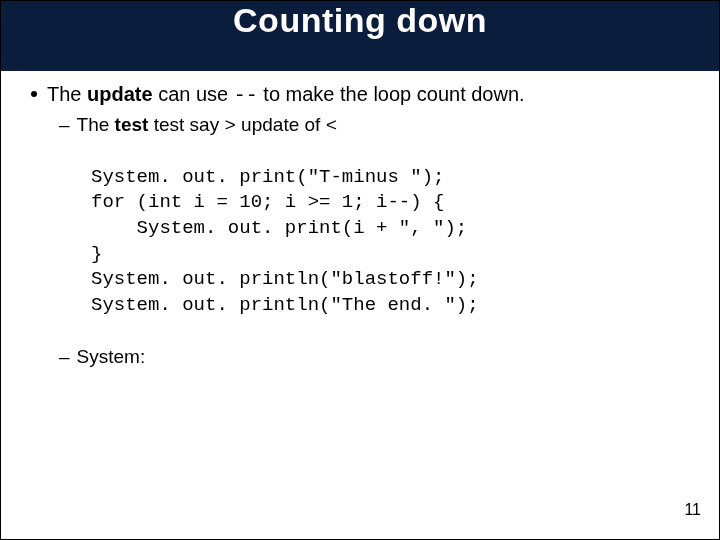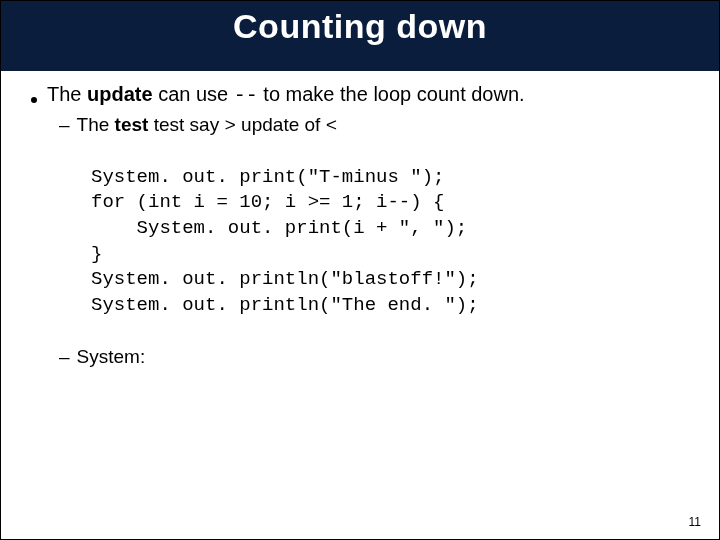--- a/index.html
+++ b/index.html
@@ -1,32 +1,32 @@
 <!DOCTYPE html>
 <html><head>
 <meta charset="utf-8">
 <style>
   * { margin: 0; padding: 0; box-sizing: border-box; }
   html, body { width: 720px; height: 540px; background: #fff; font-family: Verdana, Geneva, sans-serif; }
   .slide { width: 720px; height: 540px; position: relative; border: 1px solid #000; }
-  .title-band { width: 100%; height: 70px; background: #0b1d3d; display: flex; align-items: flex-start; justify-content: center; padding-top: 6px; }
+  .title-band { width: 100%; height: 70px; background: #0b1d3d; display: flex; align-items: flex-start; justify-content: center; padding-top: 0; }
   .title-text { color: #fff; font-weight: bold; font-size: 34px; letter-spacing: 0.5px; }
   .body { padding: 8px 22px 0 30px; }
-  .bullet1 { display: flex; align-items: center; margin-top: 2px; }
+  .bullet1 { display: flex; align-items: flex-start; margin-top: 2px; }
   .dot { width: 6px; height: 6px; background: #000; border-radius: 50%; margin-top: 10px; margin-right: 10px; flex-shrink: 0; }
   .b1-text { font-size: 20px; color: #000; line-height: 1.3; }
   .bold { font-weight: bold; }
   .mono { font-family: "Courier New", Courier, monospace; }
   .bullet2 { display: flex; align-items: flex-start; margin-left: 28px; margin-top: 4px; }
   .dash { margin-right: 7px; font-size: 19px; line-height: 1.3; }
   .b2-text { font-size: 19px; color: #000; line-height: 1.3; }
   .code-block { margin-left: 60px; margin-top: 26px; font-family: "Courier New", Courier, monospace; font-size: 19px; line-height: 1.35; white-space: pre; }
   .output-block { margin-left: 60px; margin-top: 22px; font-family: "Courier New", Courier, monospace; font-size: 19px; line-height: 1.35; white-space: pre; }
   .bullet2b { display: flex; align-items: flex-start; margin-left: 28px; margin-top: 26px; }
-  .page-num { position: absolute; bottom: 10px; right: 18px; font-size: 12px; color: #000; font-family: Arial, sans-serif; }
+  .page-num { position: absolute; bottom: 20px; right: 18px; font-size: 16px; color: #000; font-family: Arial, sans-serif; }
 </style>
 </head>
 <body>
 
 <div class="slide">
 
   <div class="title-band">
     <div class="title-text">Counting down</div>
   </div>
 

